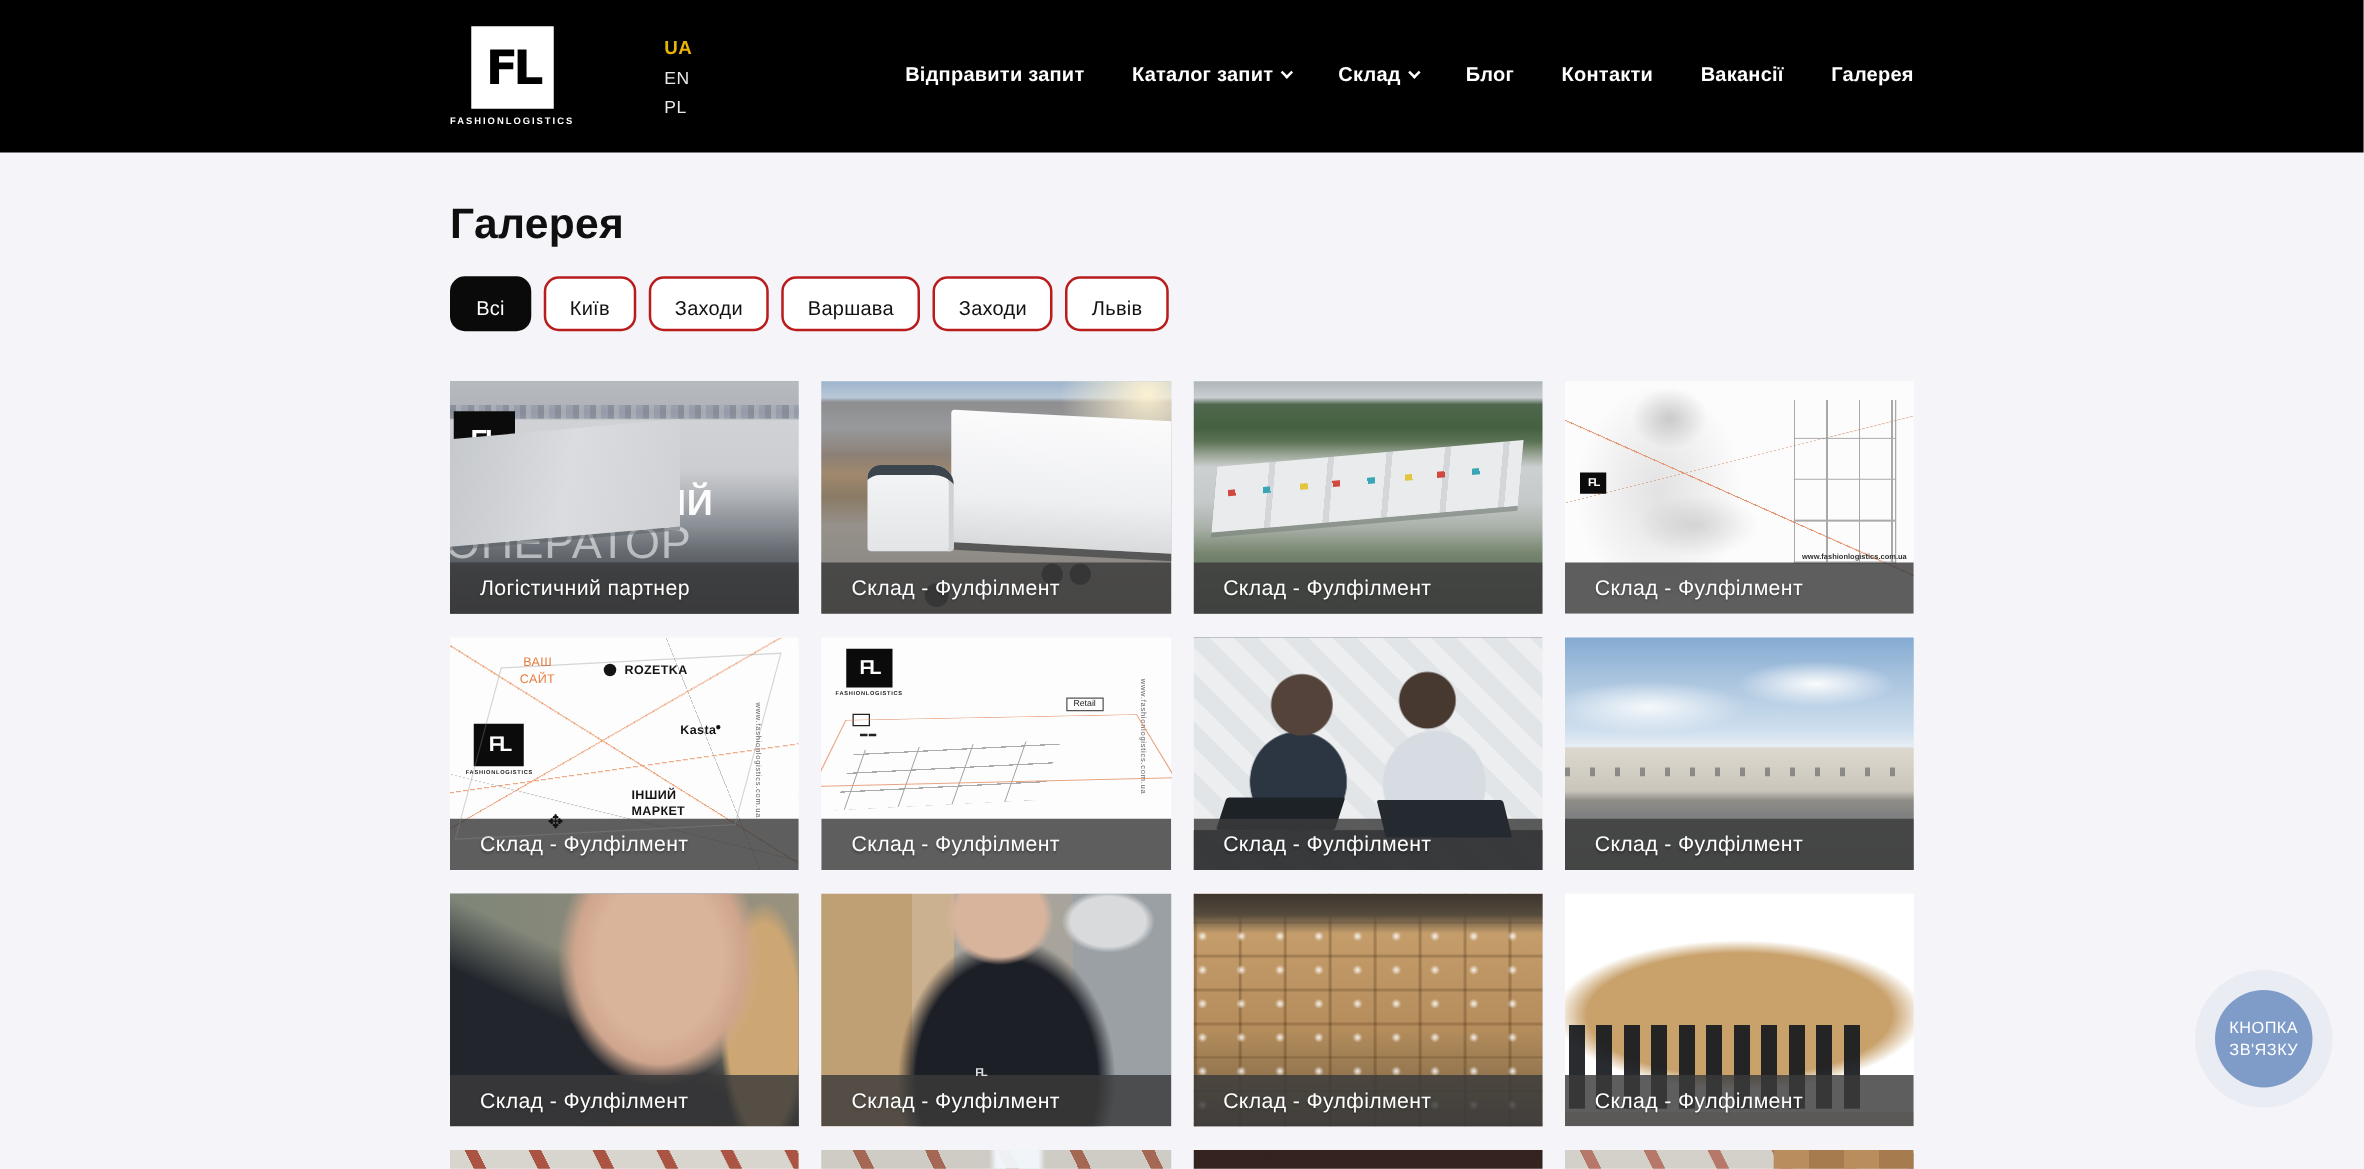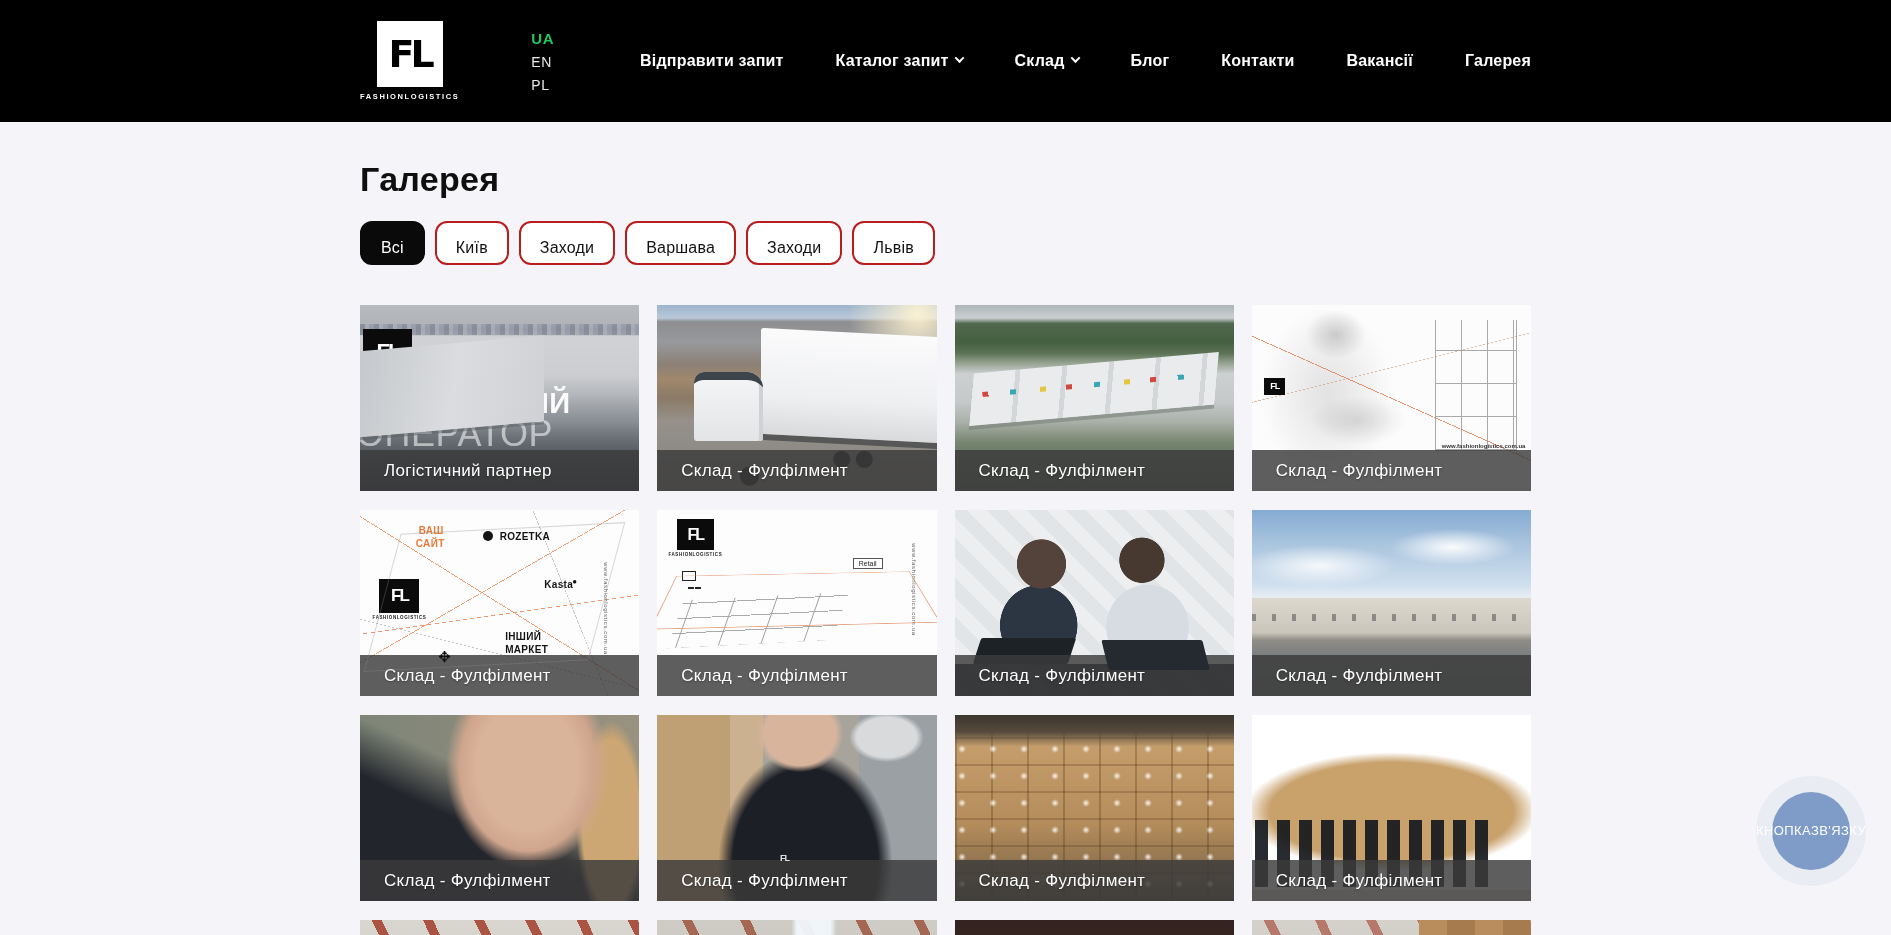--- a/index.html
+++ b/index.html
@@ -12,23 +12,23 @@
   .header-inner { display:flex; align-items:center; height:122px; }
 
   .logo-block { display:flex; flex-direction:column; align-items:center; cursor:pointer; }
   .logo-square { width:66px; height:66px; background:#fff; color:#000; display:flex;
     align-items:center; justify-content:center; font-weight:900; font-size:38px;
     letter-spacing:-4px; font-family:"DejaVu Sans",sans-serif; }
   .logo-word { color:#fff; font-size:7.5px; letter-spacing:1.6px; margin-top:5px; font-weight:700; }
 
   .lang-list { list-style:none; margin-left:72px; display:flex; flex-direction:column; gap:7px; }
   .lang-list li { color:#e9e9e9; font-size:14px; cursor:pointer; letter-spacing:.5px; }
-  .lang-list li.active { color:#22c55e; font-weight:800; font-size:15px; }
-
-  .main-nav { margin-left:auto; display:flex; align-items:center; gap:52px;text-decoration:underline; }
+  .lang-list li.active { color:#eab308; font-weight:800; font-size:15px; }
+
+  .main-nav { margin-left:auto; display:flex; align-items:center; gap:38px;text-decoration:underline; }
   .nav-item { color:#fff; font-size:16px; font-weight:700; letter-spacing:.2px;
     text-decoration:none; white-space:nowrap; display:flex; align-items:center; cursor:pointer; }
   .chevron { width:7px; height:7px; border-right:2px solid #fff; border-bottom:2px solid #fff;
     transform:rotate(45deg) translate(-1px,-1px); margin-left:7px; margin-top:-4px; }
 
   
   .page-title { margin-top:38px; font-size:34px; font-weight:700; color:#0f0f0f; letter-spacing:.3px; }
 
   .filters { display:flex; gap:10px; margin-top:22px; }
   .filter-btn { height:44px; padding:16px 19px; background:#fff; border:2px solid #b91c1c;
@@ -68,21 +68,21 @@
   .art-video-warehouse .tile-logo-word { color:rgba(255,255,255,.8); }
   .art-sketch-worker .tile-logo { left:4.5%; top:39%; }
   .art-sketch-worker .tile-logo-sq { width:21px; height:17px; font-size:9px; letter-spacing:-1px; }
   .art-diagram-channels .tile-logo { left:4.5%; top:37%; }
   .art-diagram-channels .tile-logo-sq { width:40px; height:34px; font-size:17px; }
   .art-diagram-warehouse .tile-logo { left:4%; top:5%; }
   .art-diagram-warehouse .tile-logo-sq { width:37px; height:31px; font-size:16px; }
 
   
   .tile-text { position:absolute; white-space:nowrap; }
-  .accent-bold { color:#e87b3a; font-weight:700; font-size:10px; letter-spacing:.3px; }
+  .accent-bold { color:#e87b3a; font-weight:400; font-size:10px; letter-spacing:.3px; }
   .diagram-brand { color:#141414; font-weight:800; font-size:10px; letter-spacing:.3px; }
   .vert-url { font-size:6px; color:#666; transform:rotate(90deg); transform-origin:left top;
     letter-spacing:.6px; }
   .tiny-url { font-size:6px; color:#333; font-weight:700; }
   .move-icon { font-size:15px; color:#111; }
   .tiny-dot { font-size:8px; color:#111; }
   .retail-label { font-size:7px; border:1px solid #555; padding:1px 5px; color:#222; background:#fff; }
   .mini-cart { width:14px; height:10px; border:1.5px solid #222; border-top:1.5px solid #222;
     box-shadow:2px 12px 0 -4px #222, 9px 12px 0 -4px #222; }
   .rozetka-logo { width:10px; height:10px; border-radius:50%; background:#141414; }
@@ -224,21 +224,21 @@
   .art-racks-4 { background:
     repeating-linear-gradient(90deg,#b98e5c 0 28px,#a67c4e 28px 56px),
     repeating-linear-gradient(64deg, rgba(163,61,42,.6) 0 9px, rgba(0,0,0,0) 9px 46px),
     linear-gradient(180deg,#d4d1cb 0%,#c6c0b5 100%); 
     background-size:40% 100%, auto, auto; background-position:right top,0 0,0 0;
     background-repeat:no-repeat,repeat,repeat; }
 
   
   .contact-fab { position:fixed; left:1772px; top:792px; width:78px; height:78px;
     border-radius:50%; background:#7f9cc9; box-shadow:0 0 0 16px #e9ecf3;
-    color:#fff; border:none; cursor:pointer; display:flex; flex-direction:row;
+    color:#fff; border:none; cursor:pointer; display:flex; flex-direction:column;
     align-items:center; justify-content:center; font-family:inherit;
     font-size:13px; letter-spacing:.4px; line-height:1.35; }
 </style>
 </head>
 <body>
 
 <header class="site-header">
   <div class="container header-inner">
     <div class="logo-block">
       <div class="logo-square">FL</div>

